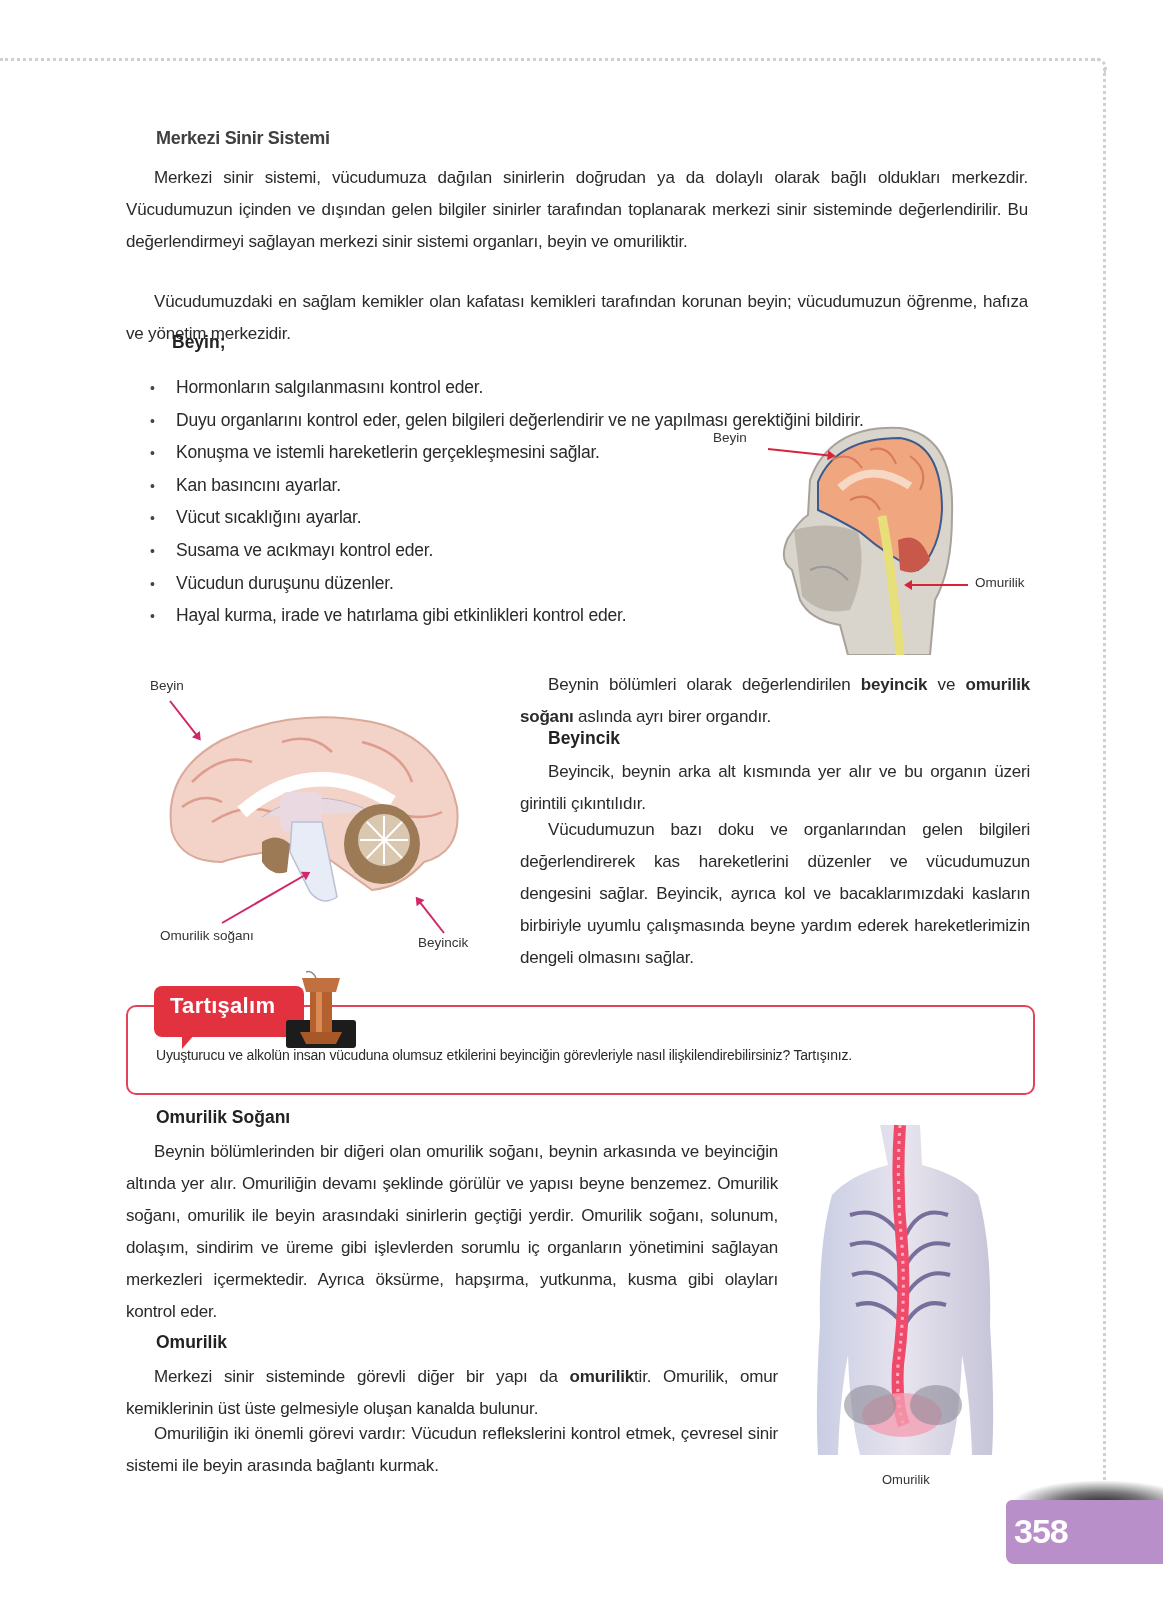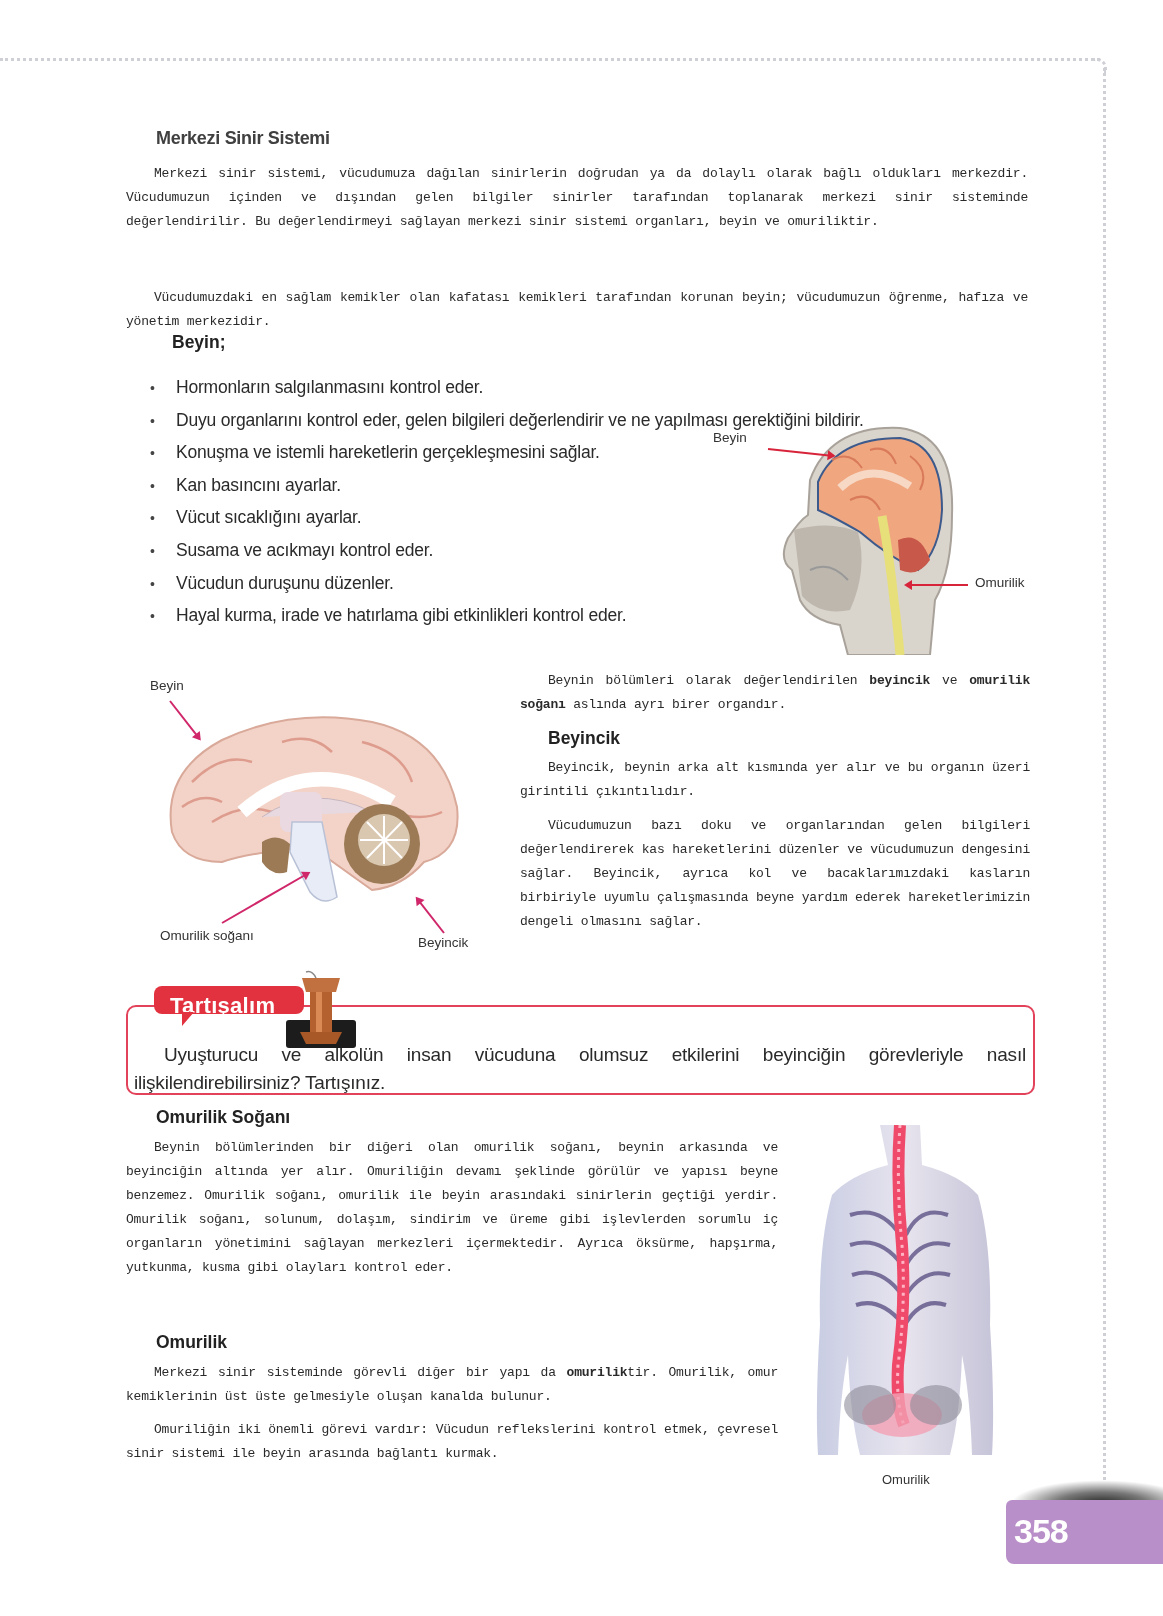--- a/index.html
+++ b/index.html
@@ -5,21 +5,21 @@
   html, body { margin: 0; padding: 0; background: #ffffff; }
   body { width: 1163px; height: 1616px; position: relative; overflow: hidden;
          font-family: "Liberation Sans", "DejaVu Sans", sans-serif; color: #2a2a2a; }
   .page-border-top { position: absolute; left: 0; top: 58px; width: 1100px; height: 0;
          border-top: 3px dotted #cfcfd6; }
   .page-border-right { position: absolute; left: 1103px; top: 68px; width: 0; height: 1412px;
          border-left: 3px dotted #cfcfd6; }
   .corner { position: absolute; left: 1092px; top: 58px; width: 12px; height: 12px;
          border-top: 3px dotted #cfcfd6; border-right: 3px dotted #cfcfd6; border-top-right-radius: 10px; }
 
-  .txt { position: absolute; font-size: 13px; line-height: 24px; letter-spacing: -0.2px; font-family: Liberation Mono, monospace; }
+  .txt { position: absolute; font-size: 17px; line-height: 32px; letter-spacing: -0.2px; }
   .just { text-align: justify; }
   .indent { text-indent: 28px; }
   .section-title { position: absolute; left: 156px; top: 128px; font-size: 18px; font-weight: bold;
          color: #404040; letter-spacing: -0.3px; }
   .bold { font-weight: bold; }
   .subhead { position: absolute; font-weight: bold; font-size: 17.5px; color: #222; }
 
   ul.bullets { position: absolute; left: 150px; top: 372px; margin: 0; padding: 0; list-style: none; }
   ul.bullets li { font-size: 17.5px; line-height: 31.6px; letter-spacing: -0.2px; white-space: nowrap; }
   ul.bullets li .dot { display: inline-block; width: 26px; font-size: 14px; color: #444; }
@@ -27,26 +27,26 @@
   .caption { position: absolute; font-size: 13.5px; color: #333; }
   .arrow { position: absolute; height: 2px; background: #d8243a; transform-origin: left center; }
   .arrow::after { content: ""; position: absolute; right: -2px; top: -4px; border-left: 8px solid #d8243a;
          border-top: 5px solid transparent; border-bottom: 5px solid transparent; }
   .arrow.pink { background: #d0276a; }
   .arrow.pink::after { border-left-color: #d0276a; }
 
   
   .discuss-box { position: absolute; left: 126px; top: 1005px; width: 905px; height: 86px;
          border: 2px solid #e2435a; border-radius: 10px; }
-  .discuss-tag { position: absolute; left: 154px; top: 986px; width: 150px; height: 28px;
+  .discuss-tag { position: absolute; left: 154px; top: 986px; width: 150px; height: 51px;
          background: #e2313f; border-radius: 8px; color: #fff; font-weight: bold; font-size: 22px;
          line-height: 40px; padding-left: 16px; box-sizing: border-box; letter-spacing: 0.3px; }
   .discuss-tag::after { content: ""; position: absolute; left: 28px; bottom: -12px;
          border-top: 14px solid #e2313f; border-right: 12px solid transparent; }
-  .discuss-text { position: absolute; left: 134px; top: 1041px; width: 892px; font-size: 19px;
+  .discuss-text { position: absolute; left: 126px; top: 1041px; width: 892px; font-size: 14px;
          line-height: 28px; text-indent: 30px; letter-spacing: -0.2px; }
   .lectern { position: absolute; left: 286px; top: 970px; width: 70px; height: 78px; }
 
   .page-num-tab { position: absolute; left: 1006px; top: 1500px; width: 157px; height: 64px;
          background: #b98fc9; border-radius: 6px 0 0 8px; }
   .page-num-shadow { position: absolute; left: 1010px; top: 1480px; width: 153px; height: 30px;
          background: radial-gradient(ellipse at 60% 80%, #222 0%, #777 35%, rgba(255,255,255,0) 70%); }
   .page-num { position: absolute; left: 1014px; top: 1512px; font-size: 34px; font-weight: bold;
          color: #fff; letter-spacing: -1px; }
 </style>

